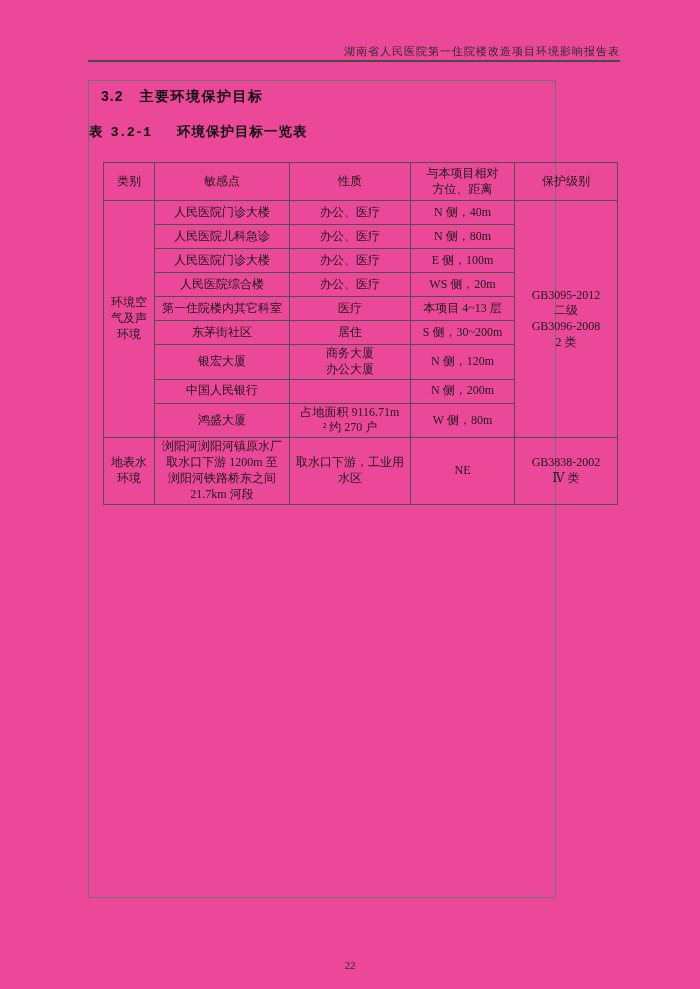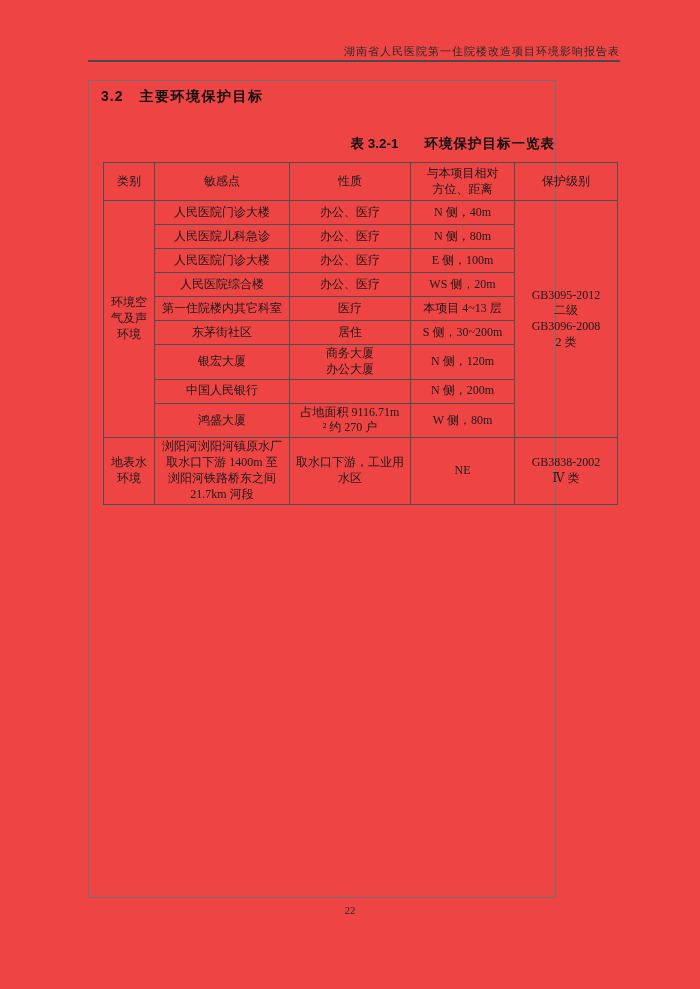--- a/index.html
+++ b/index.html
@@ -1,20 +1,20 @@
 <!DOCTYPE html>
 <html><head>
 <meta charset="utf-8">
 <style>
   * { margin:0; padding:0; box-sizing:border-box; }
   html,body { background:#e8e8e8; }
   .page {
     position:relative;
     width:700px; height:989px;
-    background:#ef4444;
+    background:#ec4899;
     font-family:"Liberation Serif","DejaVu Serif",serif;
     color:#1f1f1f;
     margin:0 auto;
     overflow:hidden;
   }
   .running-head {
     position:absolute; left:88px; top:44px; width:532px;
     text-align:right; font-size:11px; letter-spacing:1px; color:#2a2a2a;
   }
   .head-rule {
@@ -30,23 +30,23 @@
     font-family:"Liberation Sans","DejaVu Sans",sans-serif;
     font-weight:bold; font-size:14px; color:#111;
   }
   .section-heading .num { margin-right:16px; letter-spacing:1px; }
   .section-heading .ttl { letter-spacing:1.5px; }
   .intro {
     position:absolute; left:36px; top:34px;
     font-size:13px; letter-spacing:1.5px; color:#1f1f1f;
   }
   .table-caption {
-    position:absolute; left:0; top:54px; width:100%;
-    text-align:right;
-    font-family:Liberation Sans, sans-serif;
+    position:absolute; left:0; top:42px; width:100%;
+    text-align:left;
+    font-family:Liberation Mono, monospace;
     font-weight:bold; font-size:13.5px; color:#111;
   }
   .table-caption .cap-label { margin-right:26px; }
   .table-caption .cap-title { letter-spacing:1px; }
   table.target-table {
     position:absolute; left:14px; top:81px;
     border-collapse:collapse; table-layout:fixed; width:514px;
     font-size:12px; color:#1a1a1a;
   }
   table.target-table th, table.target-table td {
@@ -56,21 +56,21 @@
     line-height:1.32;
     white-space:pre-line;
     font-weight:normal;
     overflow:hidden;
   }
   col.c1{width:51px;} col.c2{width:135px;} col.c3{width:121px;}
   col.c4{width:104px;} col.c5{width:103px;}
   tr.rh-hdr{height:38px;} tr.rh-s{height:24px;} tr.rh-m{height:31px;}
   tr.rh-m2{height:34px;margin-top:36px;} tr.rh-l{height:66px;}
   .page-number {
-    position:absolute; left:0; top:904px; width:700px;
+    position:absolute; left:0; top:959px; width:700px;
     text-align:center; font-size:11px; color:#2a2a2a;
   }
 </style>
 </head>
 <body>
 
 <div class="page">
 
   <div class="running-head">湖南省人民医院第一住院楼改造项目环境影响报告表</div>
   <div class="head-rule"></div>
@@ -156,21 +156,21 @@
           <td>鸿盛大厦</td>
           <td>占地面积 9116.71m
 ² 约 270 户</td>
           <td>W 侧，80m</td>
         </tr>
 
         <tr class="rh-l">
           <td>地表水
 环境</td>
           <td>浏阳河浏阳河镇原水厂
-取水口下游 1400m 至
+取水口下游 1200m 至
 浏阳河铁路桥东之间
 21.7km 河段</td>
           <td>取水口下游，工业用
 水区</td>
           <td>NE</td>
           <td>GB3838-2002
 Ⅳ 类</td>
         </tr>
       </tbody>
     </table>

